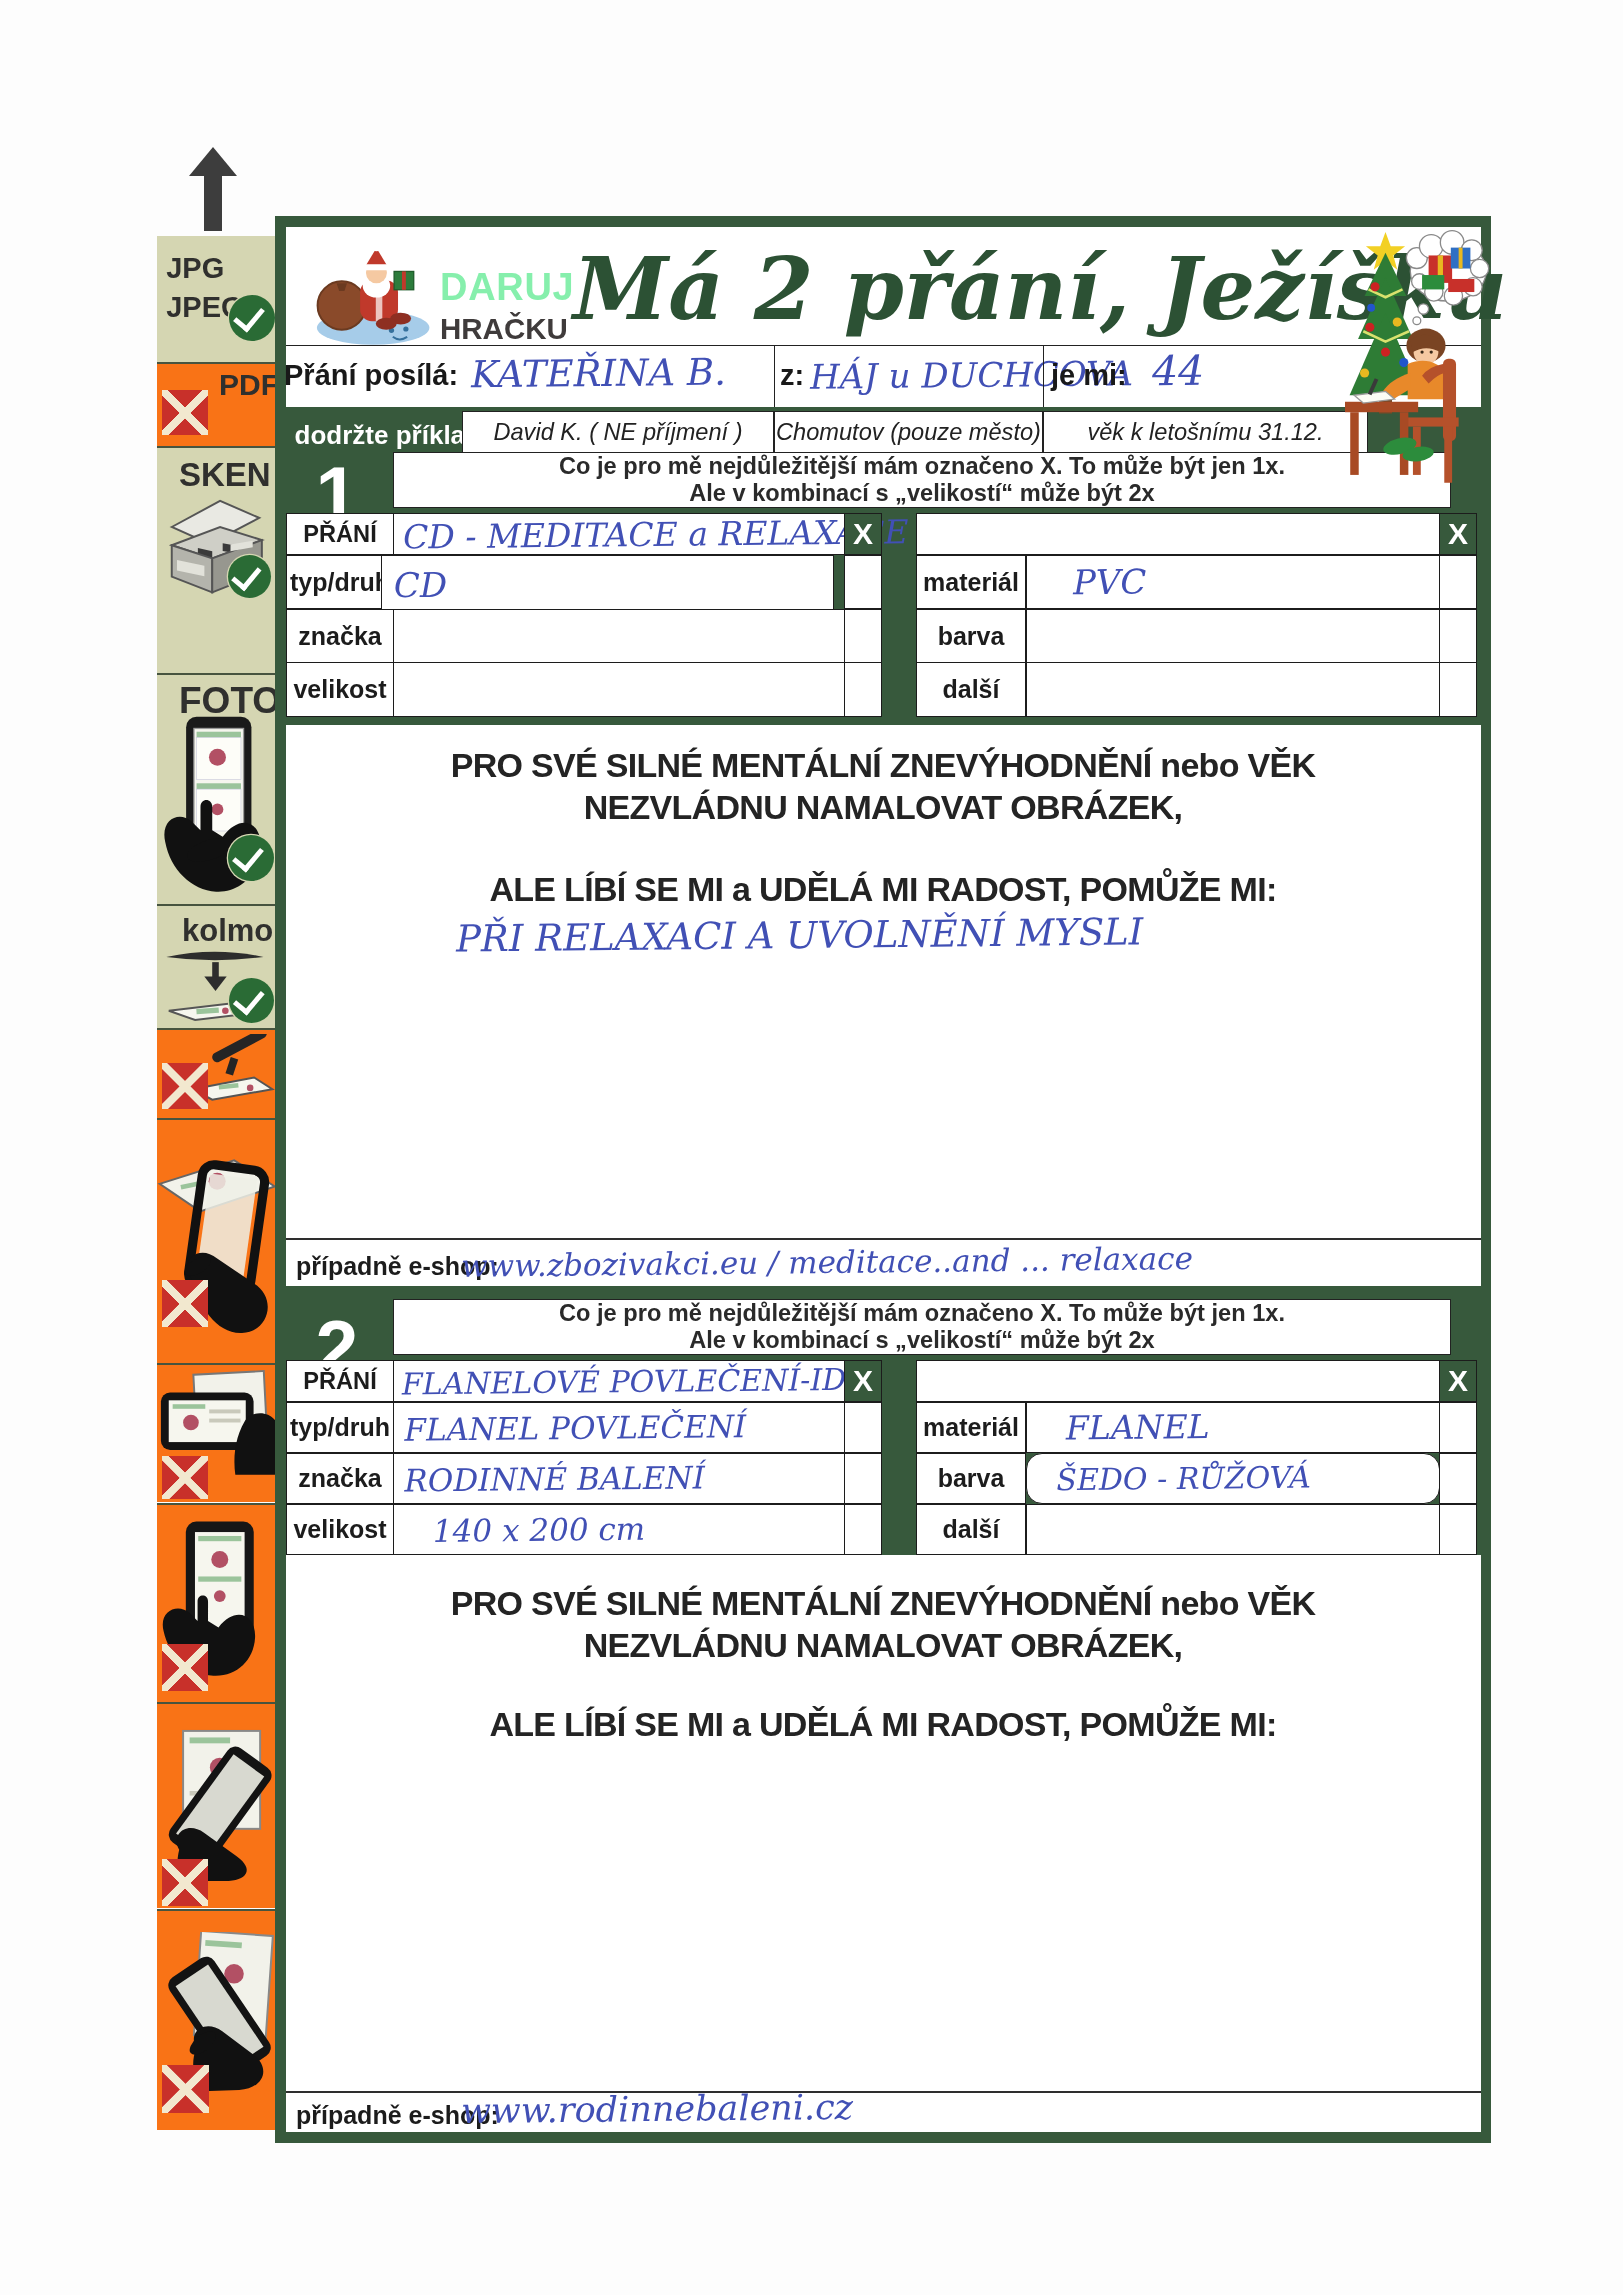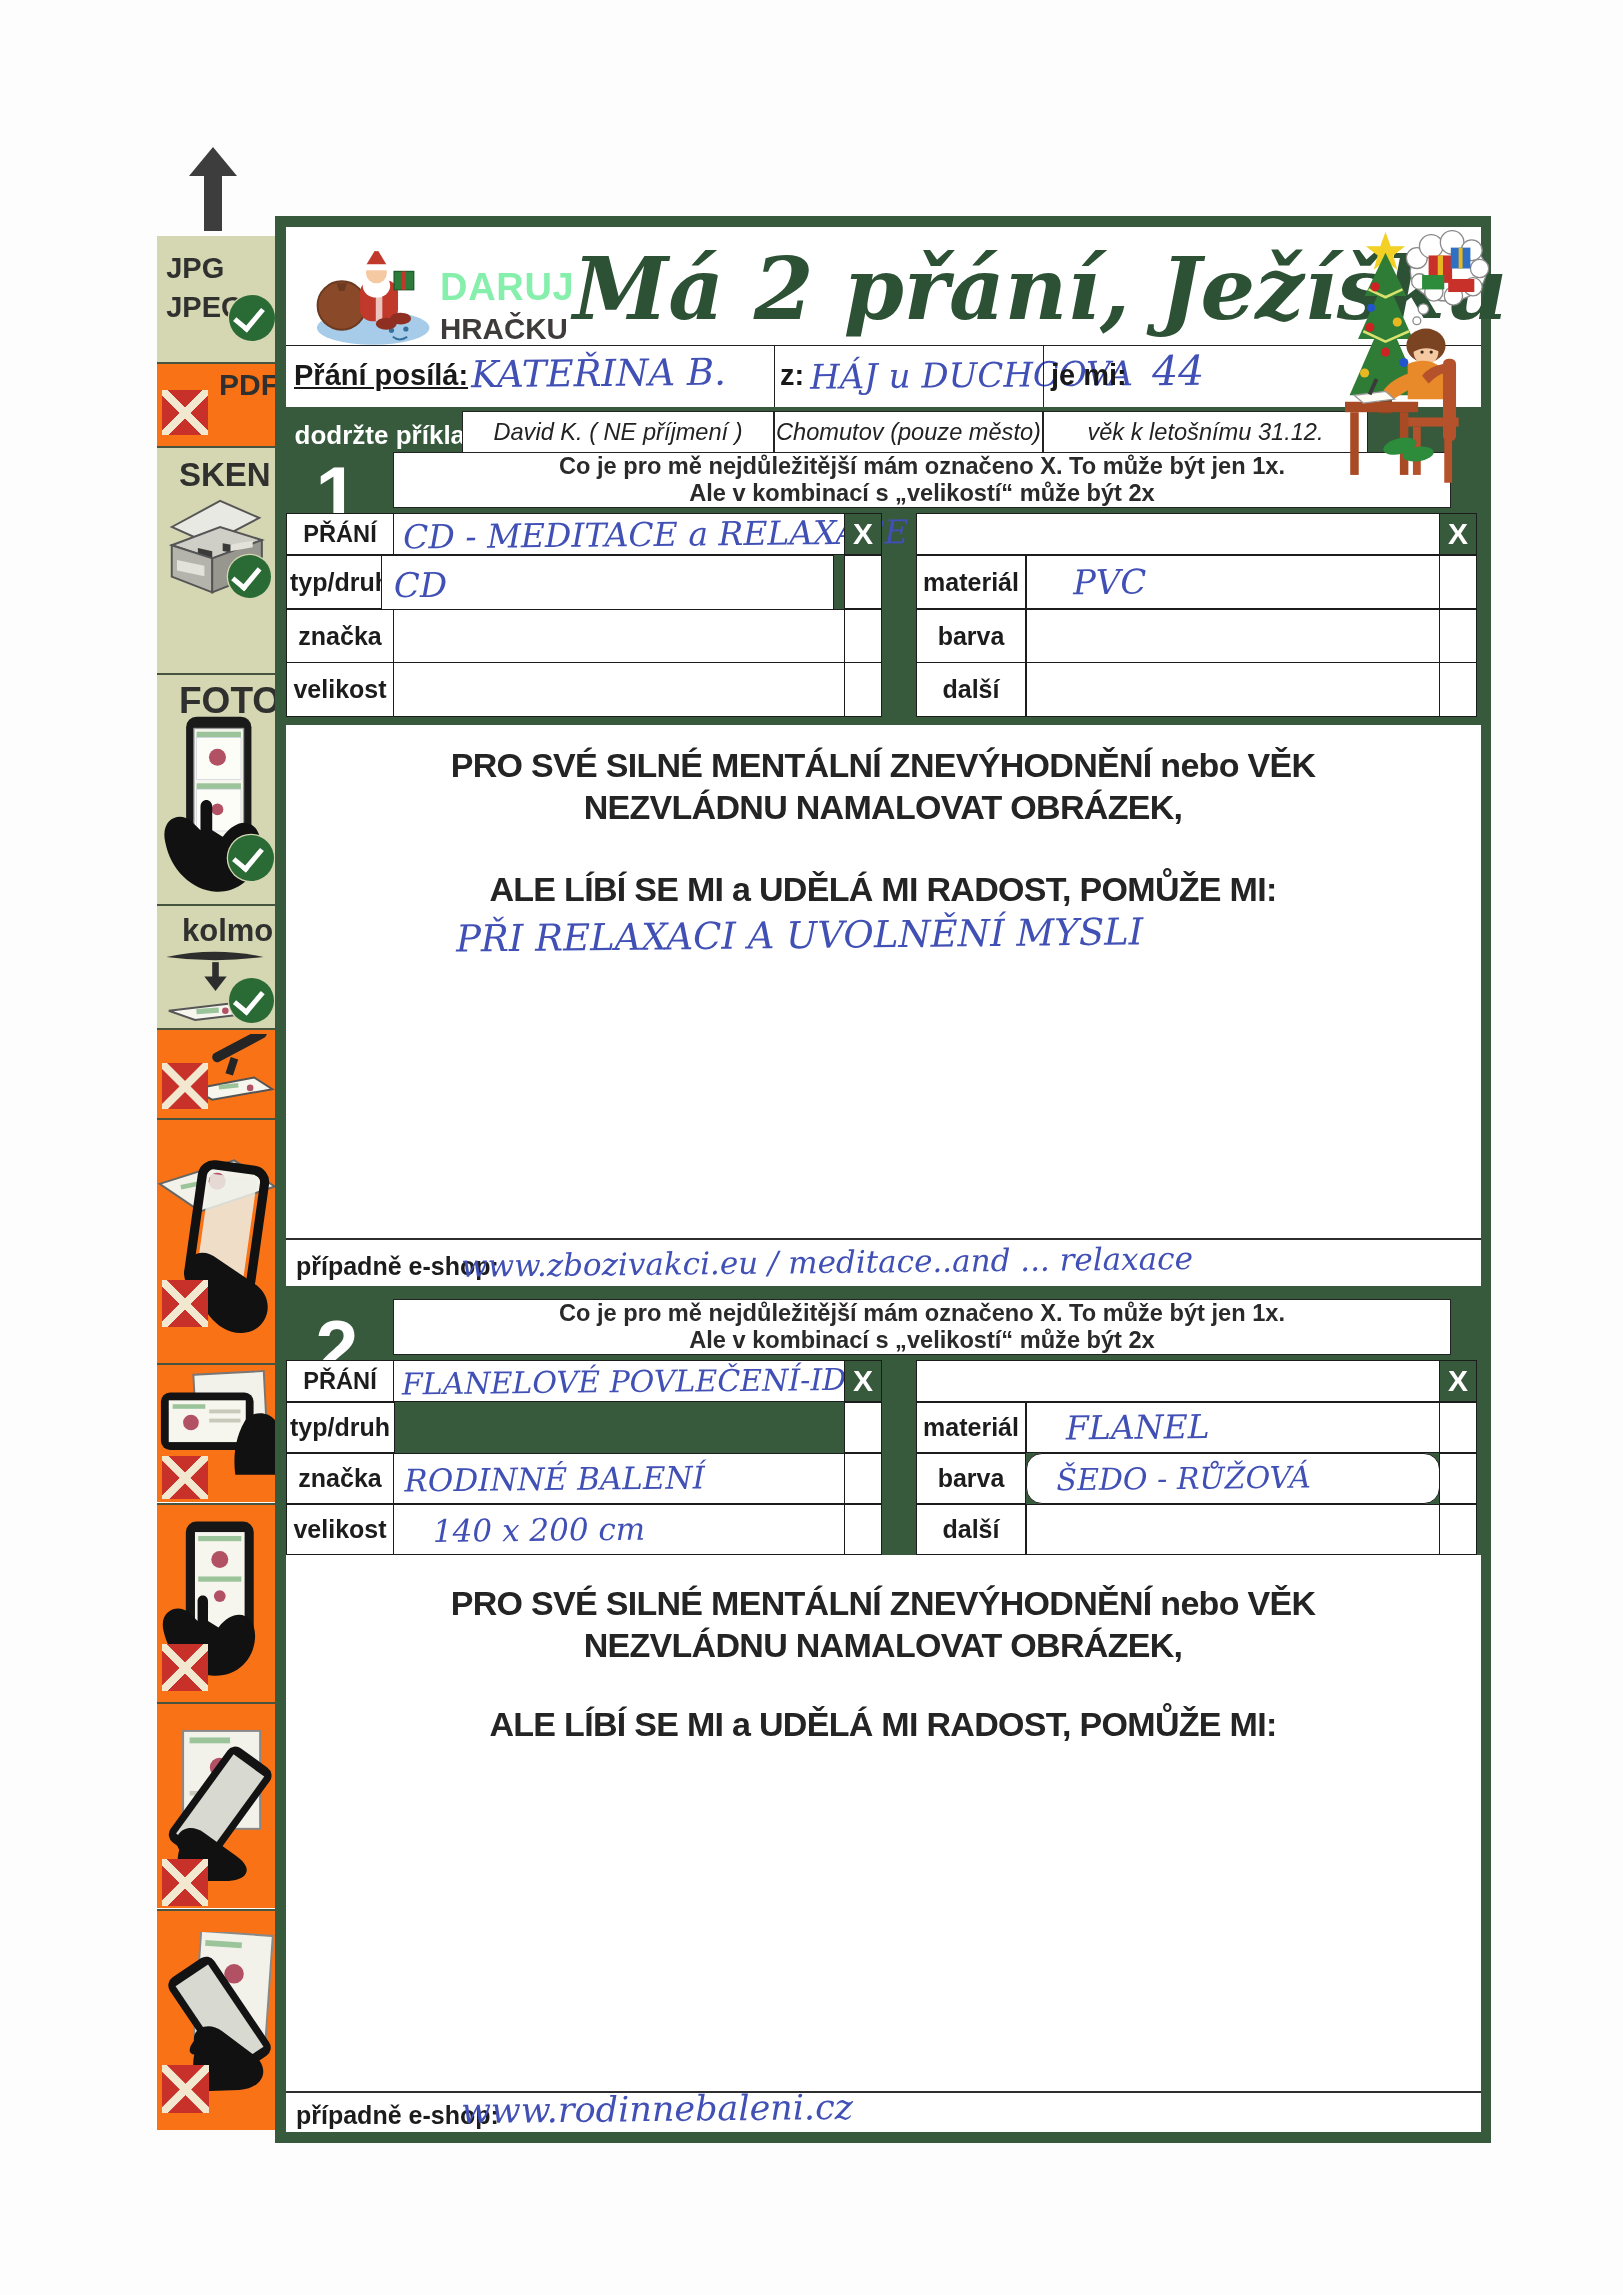--- a/index.html
+++ b/index.html
@@ -266,21 +266,21 @@
       <rect x="0" y="272" width="112" height="16" fill="#a84a24"></rect>
       <rect x="8" y="288" width="13" height="96" fill="#a84a24"></rect>
       <rect x="84" y="288" width="13" height="96" fill="#a84a24"></rect>
       <polygon points="14,262 62,256 76,268 28,274" fill="#fdfdf5" stroke="#999" stroke-width="2"></polygon>
       <rect x="40" y="236" width="6" height="26" fill="#3a3a3a" transform="rotate(24 43 249)"></rect>
       <ellipse cx="84" cy="340" rx="26" ry="12" fill="#2c8c3c" transform="rotate(-14 84 340)"></ellipse>
       <ellipse cx="112" cy="352" rx="24" ry="11" fill="#2c8c3c" transform="rotate(-8 112 352)"></ellipse>
     </svg>
 
     <div class="whitebox" style="left:10.5px;top:129px;width:1195px;height:62px;border-top:1.3px solid #222;"></div>
-    <span class="abs flabel" style="left:19px;top:143px;text-decoration:underline;">Přání posílá:</span>
+    <span class="abs flabel" style="left:9px;top:143px;">Přání posílá:</span>
     <span class="abs hw" style="left:196px;top:136px;font-size:37px;">KATEŘINA B.</span>
     <div class="vline" style="left:499px;top:129px;height:62px;"></div>
     <span class="abs flabel" style="left:505px;top:143px;">z:</span>
     <span class="abs hw" style="left:535px;top:139px;font-size:34px;">HÁJ u DUCHCOVA</span>
     <div class="vline" style="left:768px;top:129px;height:62px;"></div>
     <span class="abs flabel" style="left:776px;top:143px;">je mi:</span>
     <span class="abs hw" style="left:877px;top:131px;font-size:41px;">44</span>
 
     <span class="abs" style="left:19.6px;top:204px;font-size:26px;font-weight:bold;color:#fff;">dodržte příklady:</span>
     <div class="exbox" style="left:187px;top:195px;width:312px;height:43px;">
@@ -386,20 +386,23 @@
       <span>X</span>
       </div>
     <div class="cell" style="left:641px;top:1144px;width:524px;height:42px;"></div>
     <div class="chkx" style="left:1164px;top:1144px;width:38px;height:42px;">
       <span>X</span>
       </div>
 
     <div class="cell cl" style="left:10.5px;top:1186px;width:109px;height:51px;font-size:25px;">
       <span>typ/druh</span>
       </div>
+    <div class="cell" style="left:118px;top:1186px;width:453px;height:51px;">
+      <span class="hw" style="font-size:31px;padding-left:10.5px;">FLANEL POVLEČENÍ</span>
+      </div>
     <div class="chk" style="left:569px;top:1186px;width:38px;height:51px;"></div>
     <div class="cell cl" style="left:641px;top:1186px;width:110px;height:51px;font-size:25px;">
       <span>materiál</span>
       </div>
     <div class="cell" style="left:751px;top:1186px;width:414px;height:51px;">
       <span class="hw" style="font-size:33px;padding-left:39px;">FLANEL</span>
       </div>
     <div class="chk" style="left:1164px;top:1186px;width:38px;height:51px;"></div>
 
     <div class="cell cl" style="left:10.5px;top:1237px;width:109px;height:51px;font-size:25px;">

